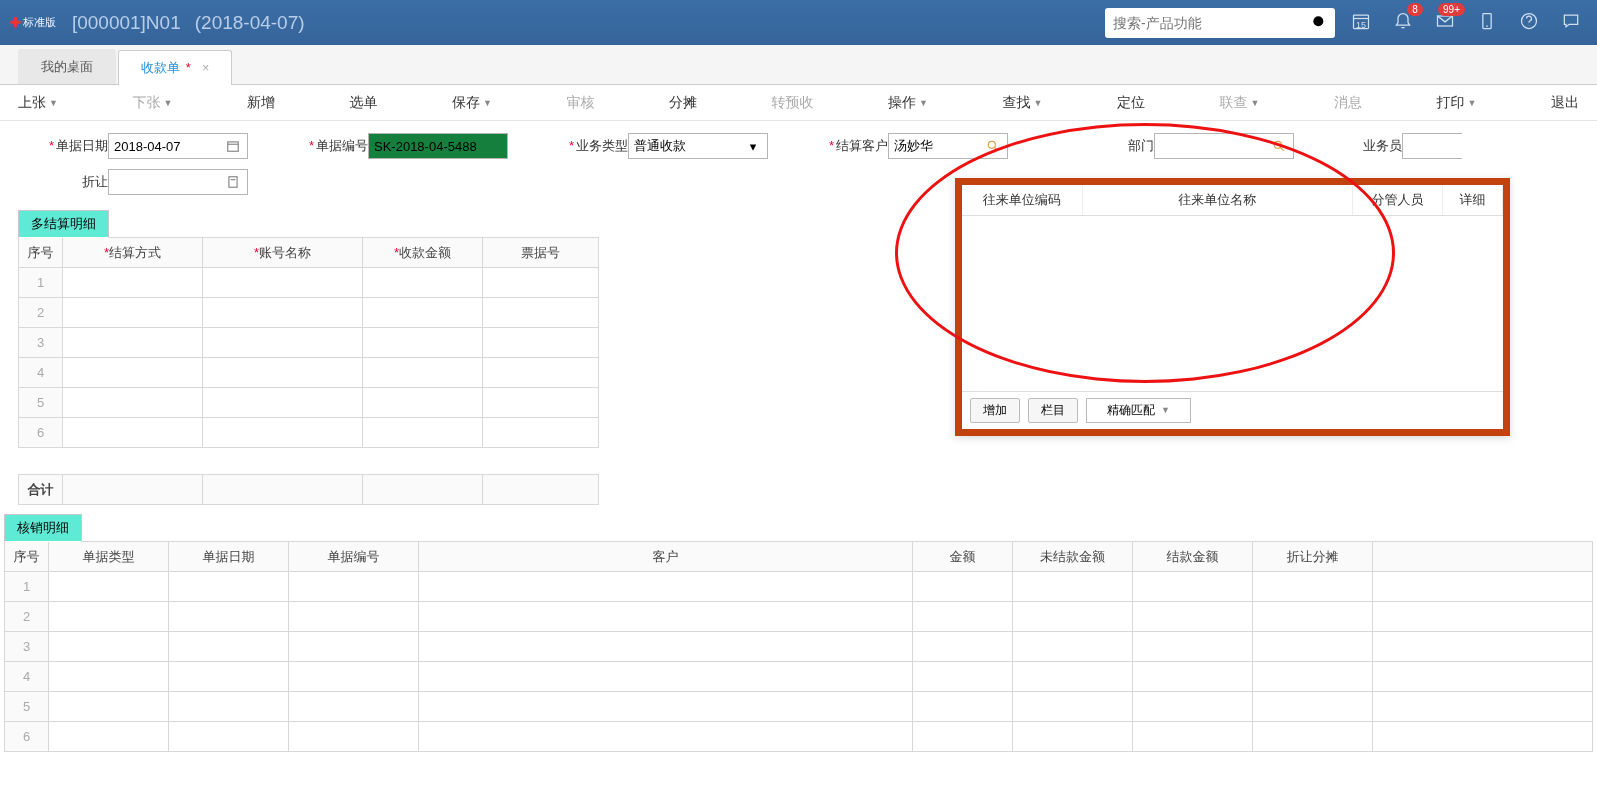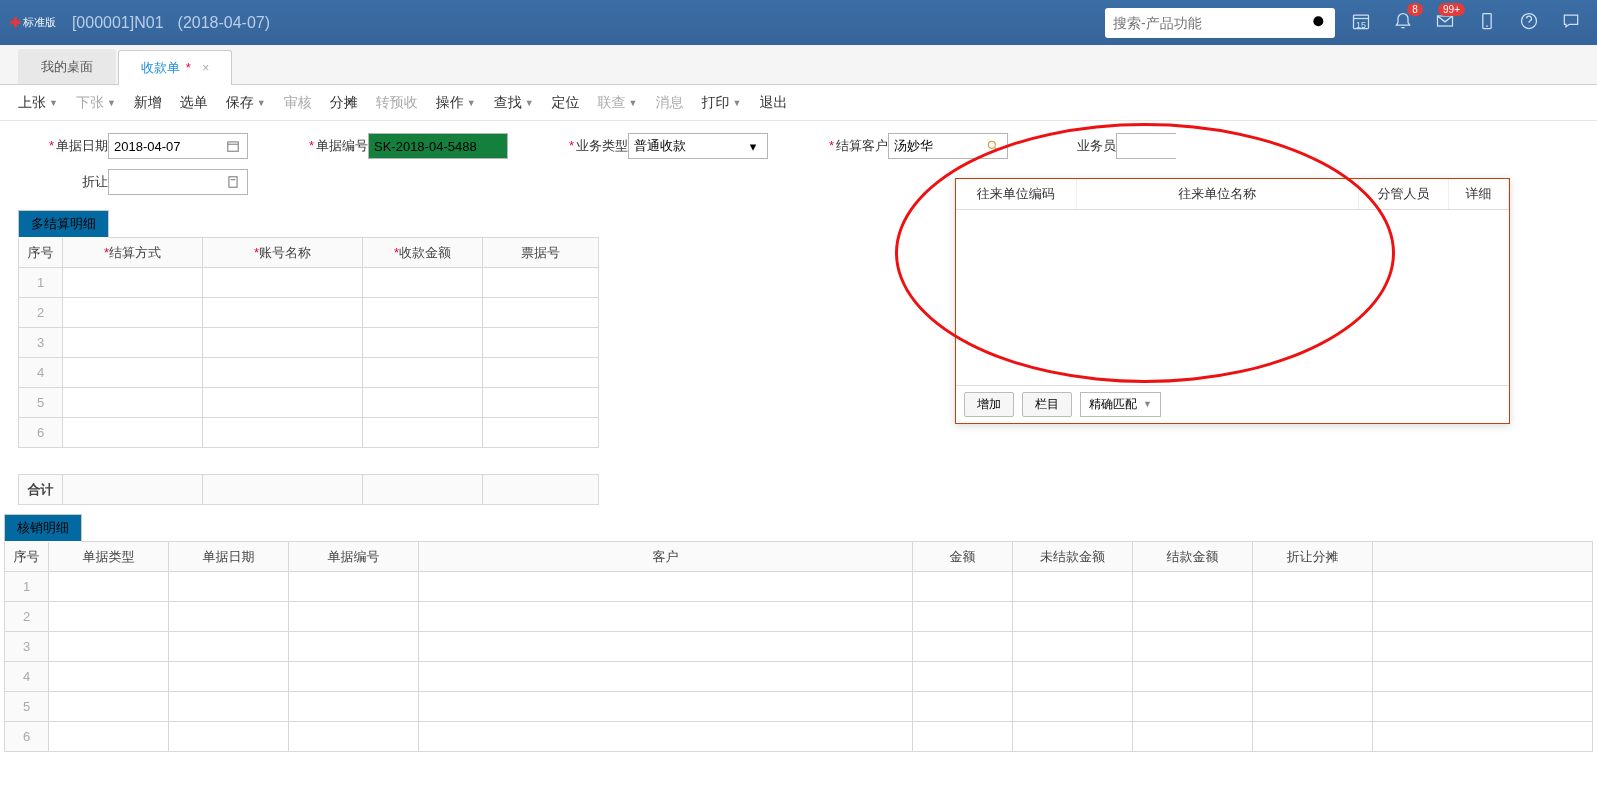--- a/index.html
+++ b/index.html
@@ -1,61 +1,61 @@
 <!DOCTYPE html>
 <html><head>
 <meta charset="utf-8">
 <style>
 * { box-sizing: border-box; margin: 0; padding: 0; }
 body { font-family: "Microsoft YaHei", Arial, sans-serif; font-size: 13px; background: #fff; overflow: hidden; }
 .topbar { height: 45px; background: linear-gradient(#3b6ea5,#35649a); color: #cfdff0; display: flex; align-items: center; padding: 0 10px; }
 .topbar .logo { color: #eef3f9; font-size: 11px; margin-right: 16px; }
 .topbar .logo-red { color:#e33; font-weight:bold; margin-right:2px;}
-.topbar .meta { font-size: 16px; color: #b9ceea; }
+.topbar .meta { font-size: 19px; color: #b9ceea; }
 .topbar .spacer { flex: 1; }
 .searchbox { display: flex; align-items: center; background: #fff; border-radius: 3px; height: 30px; width: 230px; margin-right: 10px; }
 .searchbox input { border: none; outline: none; flex: 1; padding: 0 8px; font-size: 14px; color:#999;}
 .searchbox .sicon { width: 30px; display:flex; align-items:center; justify-content:center; color:#666;}
 .topicons { display: flex; align-items: center; gap: 22px; margin-left: 6px; margin-right:6px;}
 .topicon { position: relative; color: #cfe0f2; cursor: pointer; }
 .topicon svg { stroke:#cfe0f2; fill:none; stroke-width:1.5;}
 .badge { position: absolute; top: -8px; right: -10px; background: #e03c3c; color: #fff; border-radius: 10px; font-size: 10px; padding: 1px 5px; min-width:16px; text-align:center;}
 .tabstrip { height: 40px; background: #f5f5f5; border-bottom: 1px solid #ccc; display: flex; align-items: flex-end; padding-left: 18px; padding-top:6px;}
 .tab { padding: 8px 22px; border: 1px solid transparent; border-bottom: none; background: #e8e8e8; color: #555; cursor: pointer; margin-right: 2px; border-radius: 3px 3px 0 0;}
 .tab.active { background: #fff; border-color: #ccc; color: #1e8fdb; position:relative; top:1px;}
 .tab .star { color:#e03; margin-left:2px;}
 .tab .close { margin-left:8px; color:#aaa; font-size:12px;}
-.toolbar { height: 36px; display: flex; align-items: center; padding: 0 18px; gap: 18px; border-bottom:1px solid #e5e5e5;}
+.toolbar { height: 36px; display: flex; align-items: center; padding: 0 18px; gap: 18px; border-bottom:1px solid #e5e5e5;justify-content:space-between;}
 .tbtn { color: #333; cursor: pointer; font-size:14px; display:flex; align-items:center; gap:3px;}
 .tbtn.disabled { color: #aaa; }
 .tbtn .caret { font-size:9px; color:#888;}
 .form-area { padding: 12px 18px 4px 18px; position: relative; }
 .form-row { display: flex; align-items: flex-start; margin-bottom: 10px; gap: 4px;}
 .fgroup { display: flex; align-items: center; margin-right: 26px; }
 .flabel { text-align: right; font-size: 13px; color:#333;}
 .flabel .req { color: #e03; margin-right: 2px; }
 .finput { border: 1px solid #b5b5b5; height: 26px; padding: 0 5px; font-size: 13px; background:#fff; display:flex; align-items:center;}
 .finput input { border:none; outline:none; flex:1; width:100%; font-size:13px; background:transparent;}
 .finput .icon-r { width:18px; height:18px; display:flex; align-items:center; justify-content:center; cursor:pointer;}
-.section-tab { display:inline-block; border: 1px solid #c8c8c8; border-bottom:1px solid #fff; padding: 4px 12px; background: #0369a1; position:relative; top:1px; z-index:2;}
+.section-tab { display:inline-block; border: 1px solid #c8c8c8; border-bottom:1px solid #fff; padding: 4px 12px; background: #5eead4; position:relative; top:1px; z-index:2;}
 .grid { border: 1px solid #c8c8c8; border-collapse: collapse; width:100%; table-layout:fixed;}
 .grid th, .grid td { border: 1px solid #d8d8d8; height: 30px; font-size: 13px; text-align: center; font-weight:normal; color:#444;}
 .grid th { background:#fafafa;}
 .grid th .req { color:#e03; }
 .grid td.rownum { color:#aaa; background:#fafafa; width:44px;}
 .sumrow td { background:#fafafa; font-weight:bold;}
 .grid1-wrap { margin:0 18px;}
 .grid-container { margin:0 4px; margin-top:8px;}
-.dropdown-panel { position: absolute; left: 955px; top: 178px; width: 555px; background: #fff; border: 1px solid #c2410c; box-shadow: 0 2px 8px rgba(0,0,0,.15); z-index:50;}
+.dropdown-panel { position: absolute; left: 955px; top: 178px; width: 555px; background: #fff; border: 7px solid #c2410c; box-shadow: 0 2px 8px rgba(0,0,0,.15); z-index:50;}
 .dropdown-panel table { width:100%; border-collapse:collapse;}
 .dropdown-panel th { border-bottom:1px solid #ddd; border-right:1px solid #eee; height:30px; font-weight:normal; font-size:13px; color:#333;}
 .dropdown-panel .body { height: 175px; }
 .dropdown-panel .foot { padding: 6px 8px; border-top:1px solid #ddd; display:flex; gap:8px; align-items:center;}
 .smallbtn { border:1px solid #bbb; background:#f6f6f6; padding:3px 12px; font-size:12px; cursor:pointer; border-radius:2px;}
-.combo { border:1px solid #bbb; padding:3px 8px; font-size:12px; display:flex; align-items:center; gap:6px; cursor:pointer;}
+.combo { border:1px solid #bbb; padding:3px 20px; font-size:12px; display:flex; align-items:center; gap:6px; cursor:pointer;}
 .annot-ellipse { position:absolute; border:3px solid #e11; border-radius:50%; pointer-events:none; z-index:60;}
 svg.ic { width:20px; height:20px; }
 </style>
 </head>
 <body>
 
 <div class="topbar">
   <span class="logo-red">✚</span>
   <span class="logo">标准版</span>
   <span class="meta">[000001]N01</span>
@@ -185,20 +185,32 @@
       <span class="flabel" style="width:90px"><span class="req">*</span><span>业务类型</span></span>
       <div class="finput" style="width:140px">
           <input value="普通收款" style="">
           <span class="icon-r">▾</span>
         </div>
     </div>
     <div class="fgroup">
       <span class="flabel" style="width:90px"><span class="req">*</span><span>结算客户</span></span>
       <div class="finput" style="width:120px">
           <input value="汤妙华" style="">
+          <span class="icon-r">
+            <svg width="14" height="14" viewBox="0 0 24 24" fill="none" stroke="#d9a24a" stroke-width="2">
+              <circle cx="10" cy="10" r="6"></circle>
+              <line x1="15" y1="15" x2="20" y2="20"></line>
+            </svg>
+          </span>
+        </div>
+    </div>
+    <div class="fgroup">
+      <span class="flabel" style="width:116px"><span>部门</span></span>
+      <div class="finput" style="width:140px">
+          <input value="" style="">
           <span class="icon-r">
             <svg width="14" height="14" viewBox="0 0 24 24" fill="none" stroke="#d9a24a" stroke-width="2">
               <circle cx="10" cy="10" r="6"></circle>
               <line x1="15" y1="15" x2="20" y2="20"></line>
             </svg>
           </span>
         </div>
     </div>
     <div class="fgroup" style="margin-right:0">
       <span class="flabel" style="width:78px"><span>业务员</span></span>

